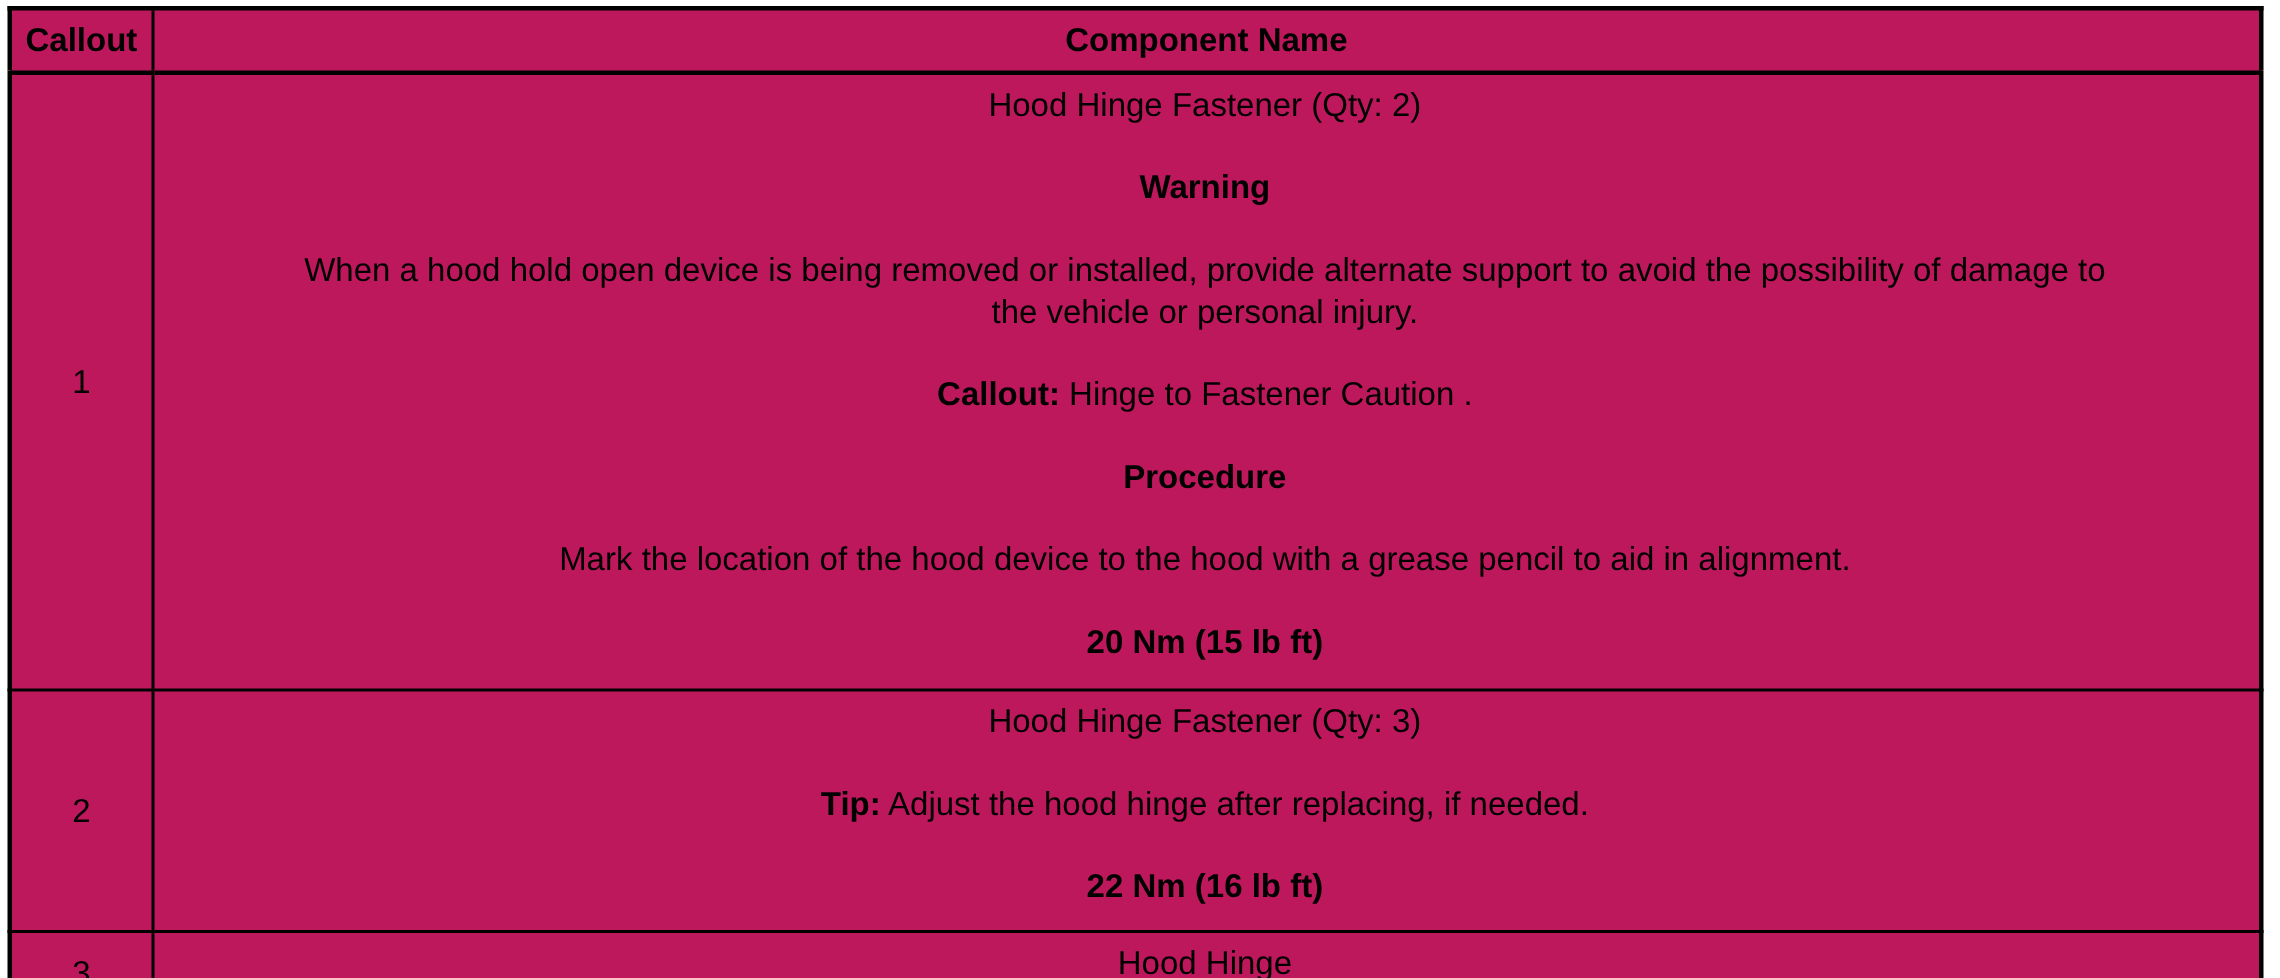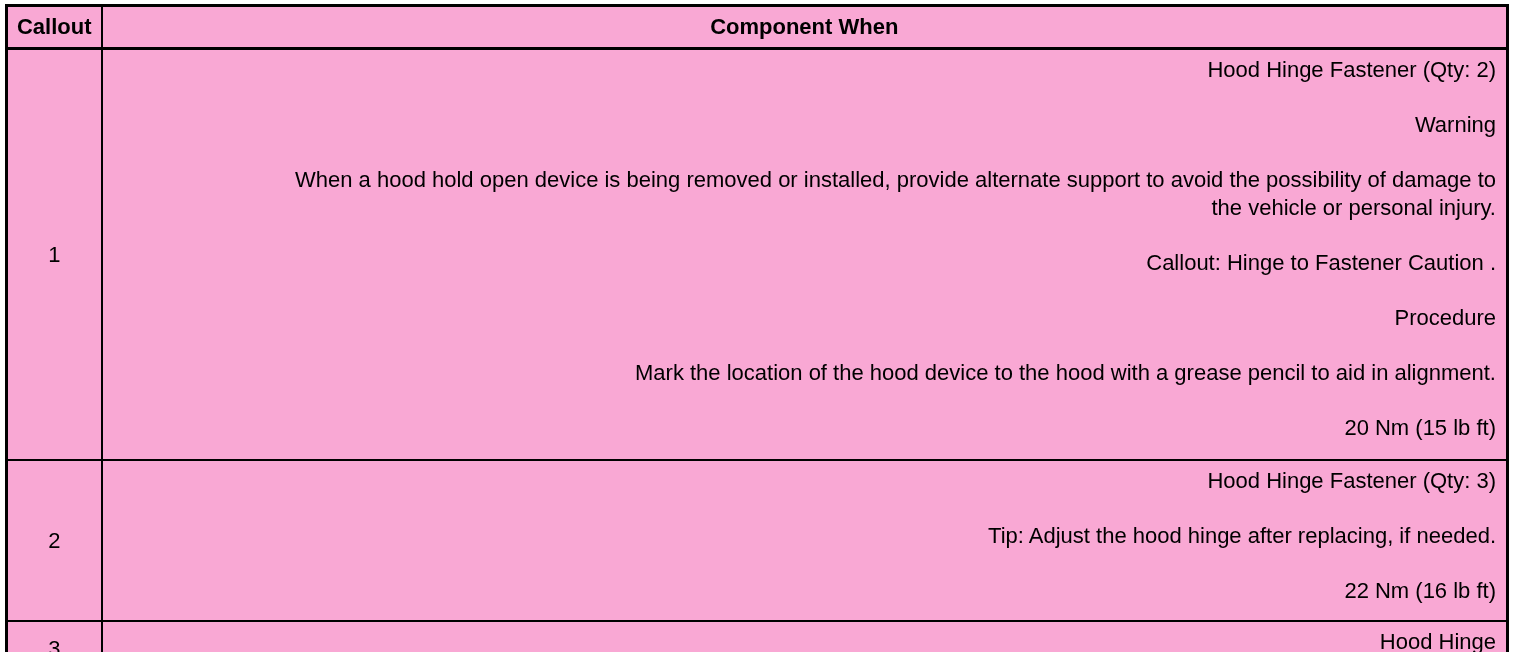--- a/index.html
+++ b/index.html
@@ -18,64 +18,64 @@
   table.callout-table {
     border-collapse: collapse;
     table-layout: fixed;
     width: 1504px;
     margin: 4px 0 0 5px;
     border: 3px solid #000000;
     background: #ffffff;
   }
   th, td {
     border: 2px solid #000000;
-    background: #f9a8d4;
+    background: #be185d;
   }
   thead th {
     border-bottom: 3px solid #000000;
     font-weight: bold;
     text-align: center;
     vertical-align: middle;
     height: 36px;
     padding: 2px 6px;
   }
   col.col-callout { width: 95px; }
   td.callout-cell {
     text-align: center;
     vertical-align: middle;
     padding: 2px 4px;
   }
   td.content-cell {
     vertical-align: top;
-    text-align: right;
+    text-align: center;
     padding: 6px 10px 5px 8px;
   }
   td.content-cell p {
     margin: 0 0 27px 0;
     line-height: 28px;
     white-space: pre-line;
   }
   td.content-cell p:last-child { margin-bottom: 0; }
-  .bold { font-weight: normal; }
+  .bold { font-weight: bold; }
   tr.row-1 td { height: 398px; }
   tr.row-2 td { height: 148px; }
   tr.row-3 td { height: 42px; }
 </style>
 </head>
 <body>
 
 <table class="callout-table">
   <colgroup>
     <col class="col-callout">
     <col class="col-component">
   </colgroup>
   <thead>
     <tr>
       <th>Callout</th>
-      <th>Component When</th>
+      <th>Component Name</th>
     </tr>
   </thead>
   <tbody>
     <tr class="row-1">
       <td class="callout-cell">1</td>
       <td class="content-cell">
         <p>Hood Hinge Fastener (Qty: 2)</p>
         <p class="bold">Warning</p>
         <p>When a hood hold open device is being removed or installed, provide alternate support to avoid the possibility of damage to
 the vehicle or personal injury.</p>

